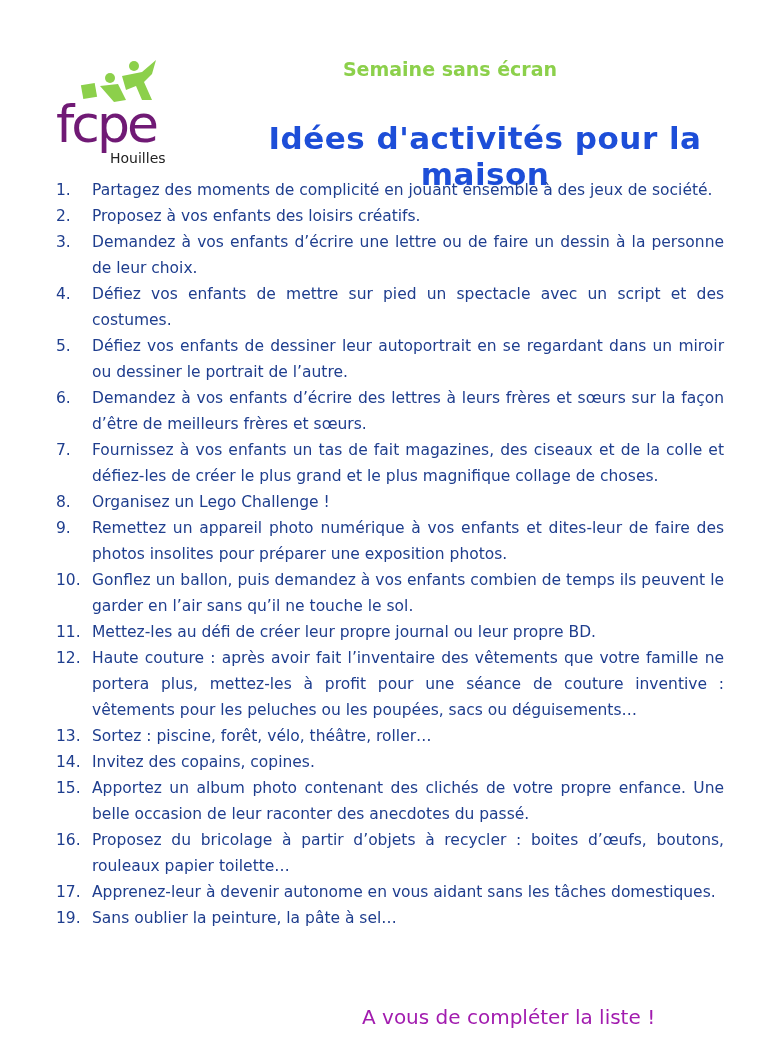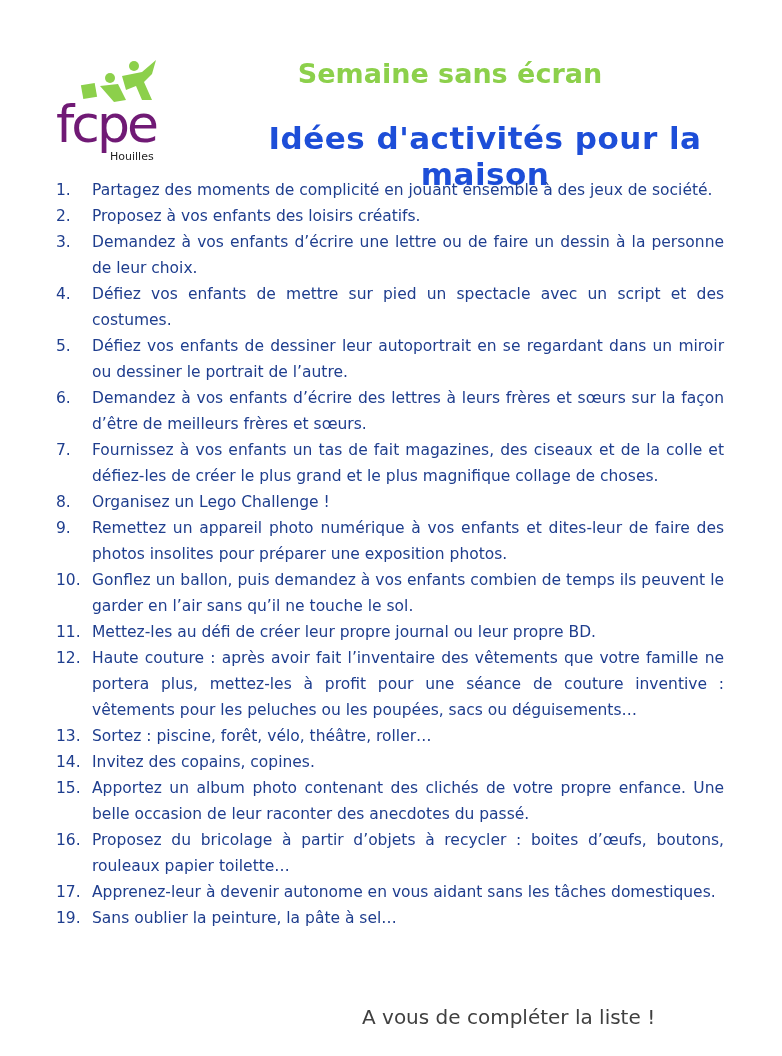--- a/index.html
+++ b/index.html
@@ -1,26 +1,26 @@
 <!DOCTYPE html>
 <html><head>
 <meta charset="utf-8">
 <style>
   html, body { margin: 0; padding: 0; background: #ffffff; }
   body { width: 782px; height: 1056px; position: relative; overflow: hidden; font-family: "DejaVu Sans", sans-serif; }
   .logo { position: absolute; left: 52px; top: 56px; width: 120px; height: 110px; }
   .logo-text { position: absolute; left: 4px; top: 38px; font-family: "DejaVu Sans", sans-serif; font-size: 52px; color: #701a75; letter-spacing: -3px; font-weight: 400; }
-  .logo-city { position: absolute; left: 58px; top: 94px; font-size: 11px; color: #222; }
-  .title1 { position: absolute; left: 240px; top: 58px; width: 420px; text-align: center; color: #8cd04b; font-weight: bold; font-size: 27px; }
+  .logo-city { position: absolute; left: 58px; top: 94px; font-size: 14px; color: #222; }
+  .title1 { position: absolute; left: 240px; top: 58px; width: 420px; text-align: center; color: #8cd04b; font-weight: bold; font-size: 19px; }
   .title2 { position: absolute; left: 240px; top: 120px; width: 490px; text-align: center; color: #1d4ed8; font-weight: bold; font-size: 31px; letter-spacing: 0.5px; }
   .list { position: absolute; left: 56px; top: 177px; width: 668px; margin: 0; padding: 0; list-style: none; }
   .item { display: flex; color: #1f3e8e; font-size: 15.5px; line-height: 26px; }
   .num { width: 36px; flex: none; }
   .txt { flex: 1; text-align: justify; }
-  .footer { position: absolute; left: 362px; top: 1005px; color: #404040; font-size: 20px; }
+  .footer { position: absolute; left: 362px; top: 1005px; color: #a21caf; font-size: 20px; }
 </style>
 </head>
 <body>
 
 <div class="logo">
   <svg width="120" height="60" viewBox="0 0 120 60" style="position:absolute;left:0;top:0">
     <rect x="30" y="28" width="14" height="14" fill="#8cd04b" transform="rotate(-10 37 35)"></rect>
     <circle cx="58" cy="22" r="5" fill="#8cd04b"></circle>
     <path d="M48 30 L66 28 L74 44 L62 46 Z" fill="#8cd04b"></path>
     <circle cx="82" cy="10" r="5" fill="#8cd04b"></circle>

